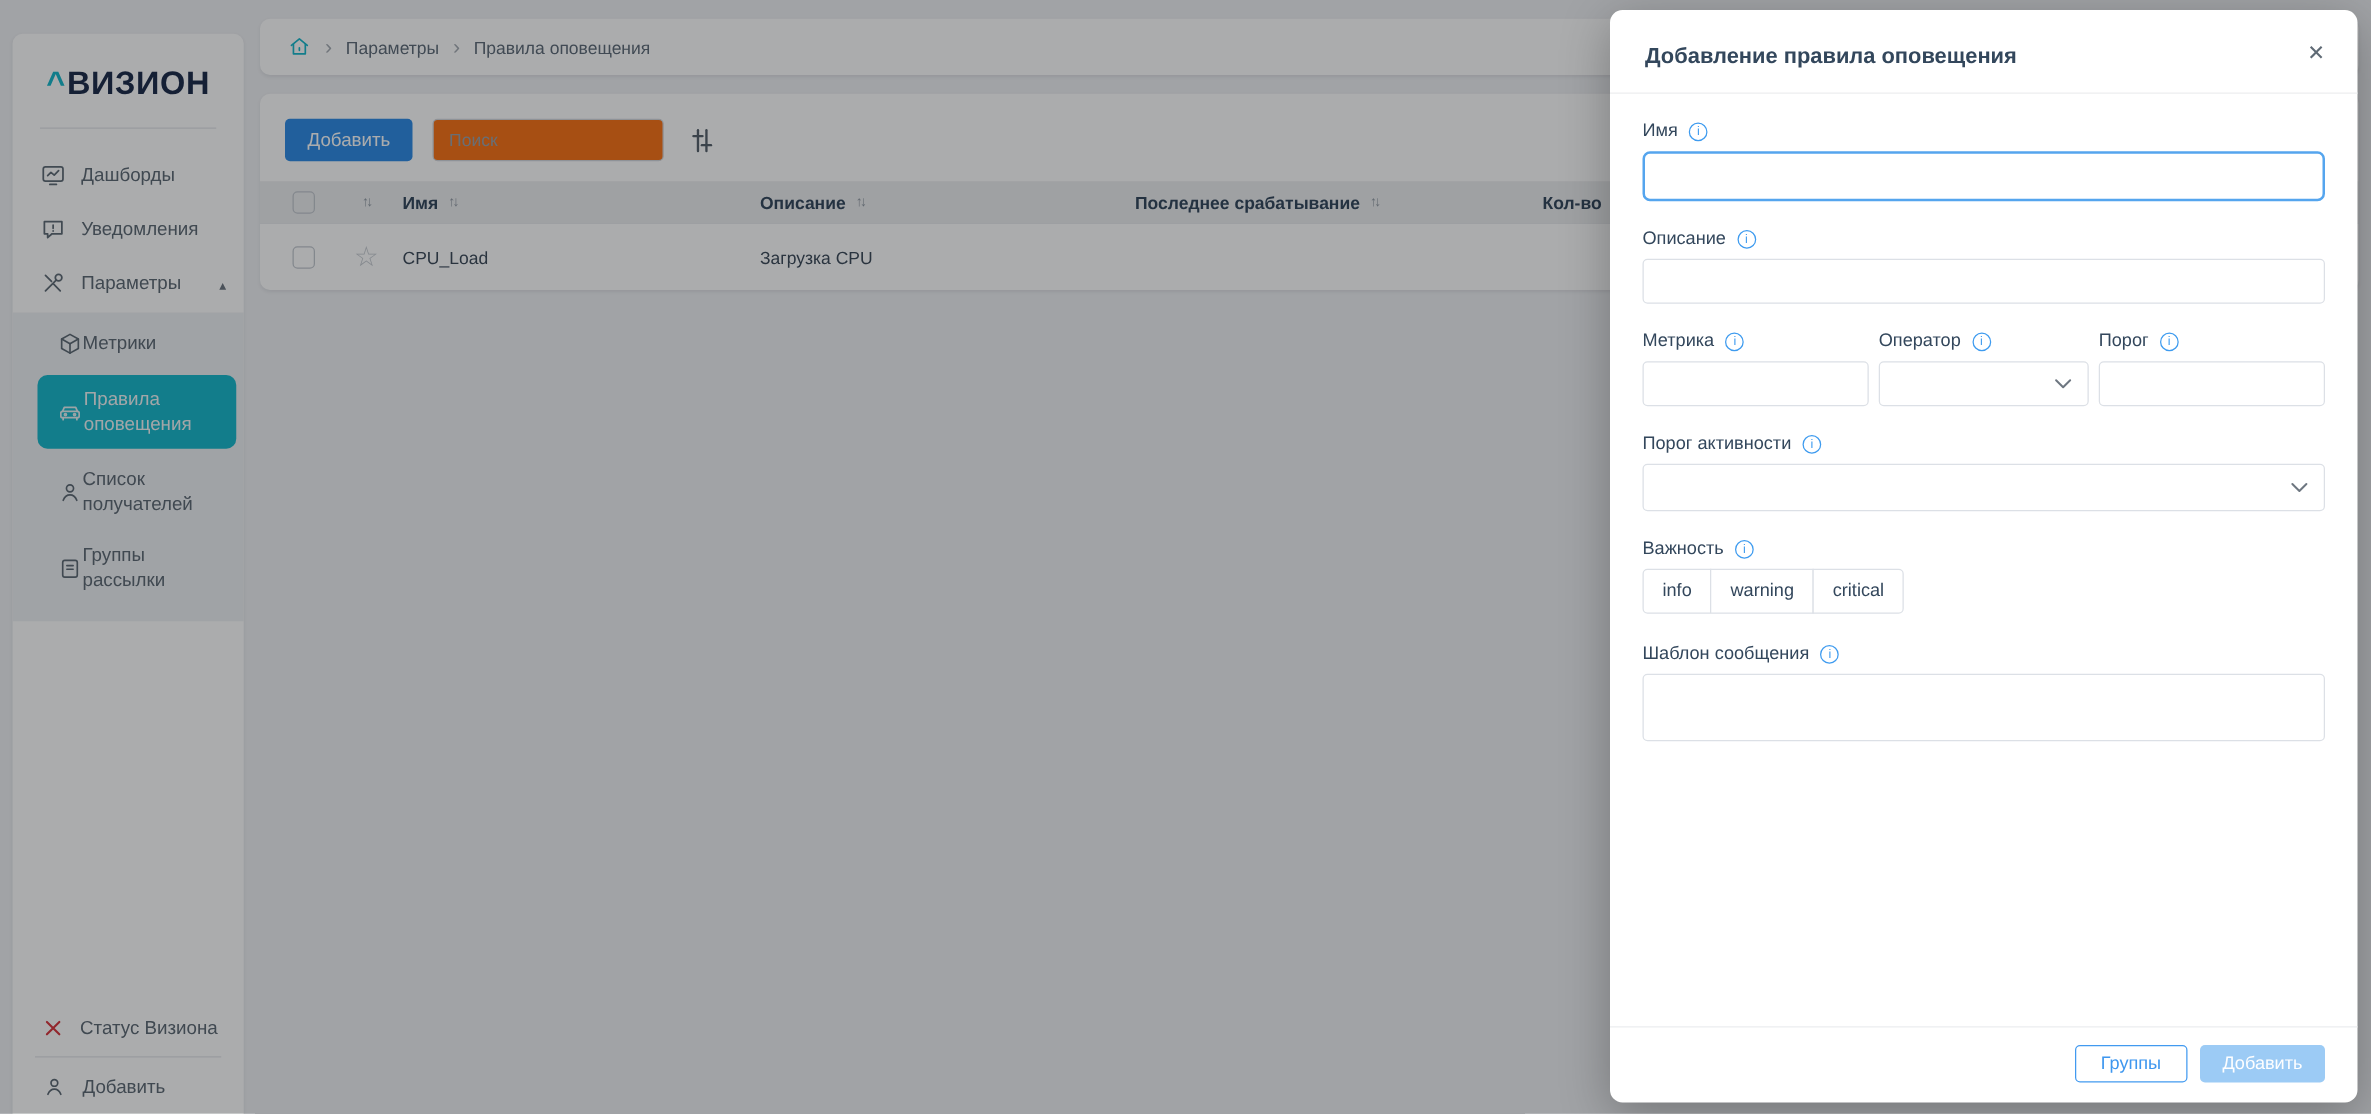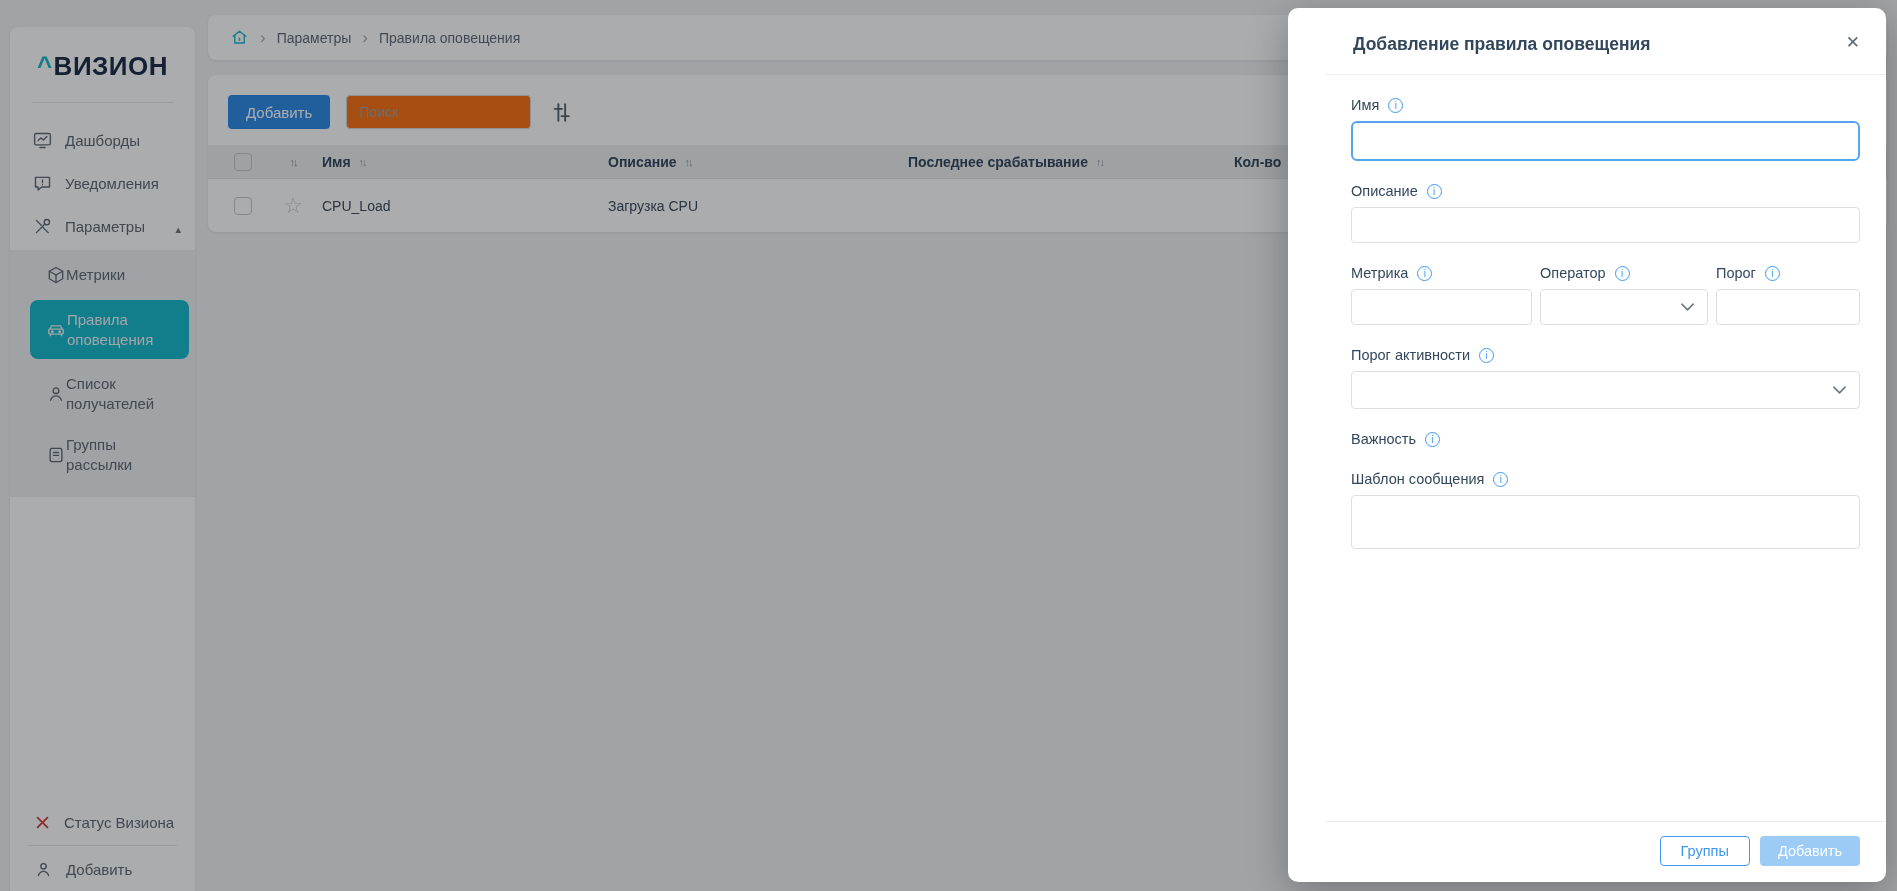--- a/index.html
+++ b/index.html
@@ -38,21 +38,21 @@
   .thead{height:33px;background:#EDEEF0;font-size:14px;font-weight:700;color:#33475C;}
   .trow{height:54px;font-size:14px;color:#3C4A59;border-top:1px solid #E4E6EA;}
   .cell{padding-left:8px;display:flex;align-items:center;gap:8px;}
   .cb{width:18px;height:18px;border:1.5px solid #C3C8CF;border-radius:4px;margin-left:26px;cursor:pointer;background:transparent;}
   .sort{font-size:11px;color:#9099A3;letter-spacing:-2px;white-space:nowrap;cursor:pointer;}
   .sort.center{justify-self:center;margin-left:0;}
   .star{font-size:22px;color:#C6CBD1;justify-self:center;cursor:pointer;line-height:1;}
 
   
   .overlay{position:absolute;inset:0;background:rgba(8,11,16,.34);z-index:5;}
-  .drawer{position:absolute;top:8px;right:11px;width:598px;height:874px;background:#fff;border-radius:10px;z-index:10;display:flex;flex-direction:column;box-shadow:0 10px 40px rgba(0,0,0,.28);padding-left:37px;}
+  .drawer{position:absolute;top:8px;right:11px;width:598px;height:874px;background:#fff;border-radius:10px;z-index:10;display:flex;flex-direction:column;box-shadow:0 10px 40px rgba(0,0,0,.28);}
   .drawer-header{position:relative;padding:26px 28px 19px;border-bottom:1px solid #EDEEF0;}
   .drawer-title{font-size:17.5px;font-weight:700;color:#33475C;}
   .close-btn{position:absolute;right:26px;top:26px;font-size:17px;color:#5F6A75;cursor:pointer;line-height:1;}
   .drawer-body{flex:1;padding:22px 26px;overflow:hidden;}
   .group{margin-bottom:22px;}
   .lbl-row{display:flex;align-items:center;margin-bottom:8px;font-size:14.5px;color:#33475C;}
   .info{width:15px;height:15px;border:1px solid #3E9BEF;border-radius:50%;color:#3E9BEF;font-size:10px;display:inline-flex;align-items:center;justify-content:center;margin-left:9px;flex:0 0 auto;}
   .inp{width:100%;height:36px;border:1px solid #DCE0E6;border-radius:4px;padding:0 10px;font-size:14px;color:#3C4A59;outline:none;background:#fff;}
   .inp.focused{height:40px;border:2px solid #55A5EE;border-radius:6px;}
   .triple{display:grid;grid-template-columns:181px 168px 1fr;gap:8px;}
@@ -302,20 +302,25 @@
             </svg>
         </span>
       </div>
     </div>
 
     <div class="group" style="margin-bottom:24px">
       <div class="lbl-row">
         <span>Важность</span>
         <span class="info">i</span>
       </div>
+      <div class="seg">
+        <button class="seg-btn">info</button>
+        <button class="seg-btn">warning</button>
+        <button class="seg-btn">critical</button>
+      </div>
     </div>
 
     <div class="group">
       <div class="lbl-row">
         <span>Шаблон сообщения</span>
         <span class="info">i</span>
       </div>
       <textarea class="ta" style=""></textarea>
     </div>
 

